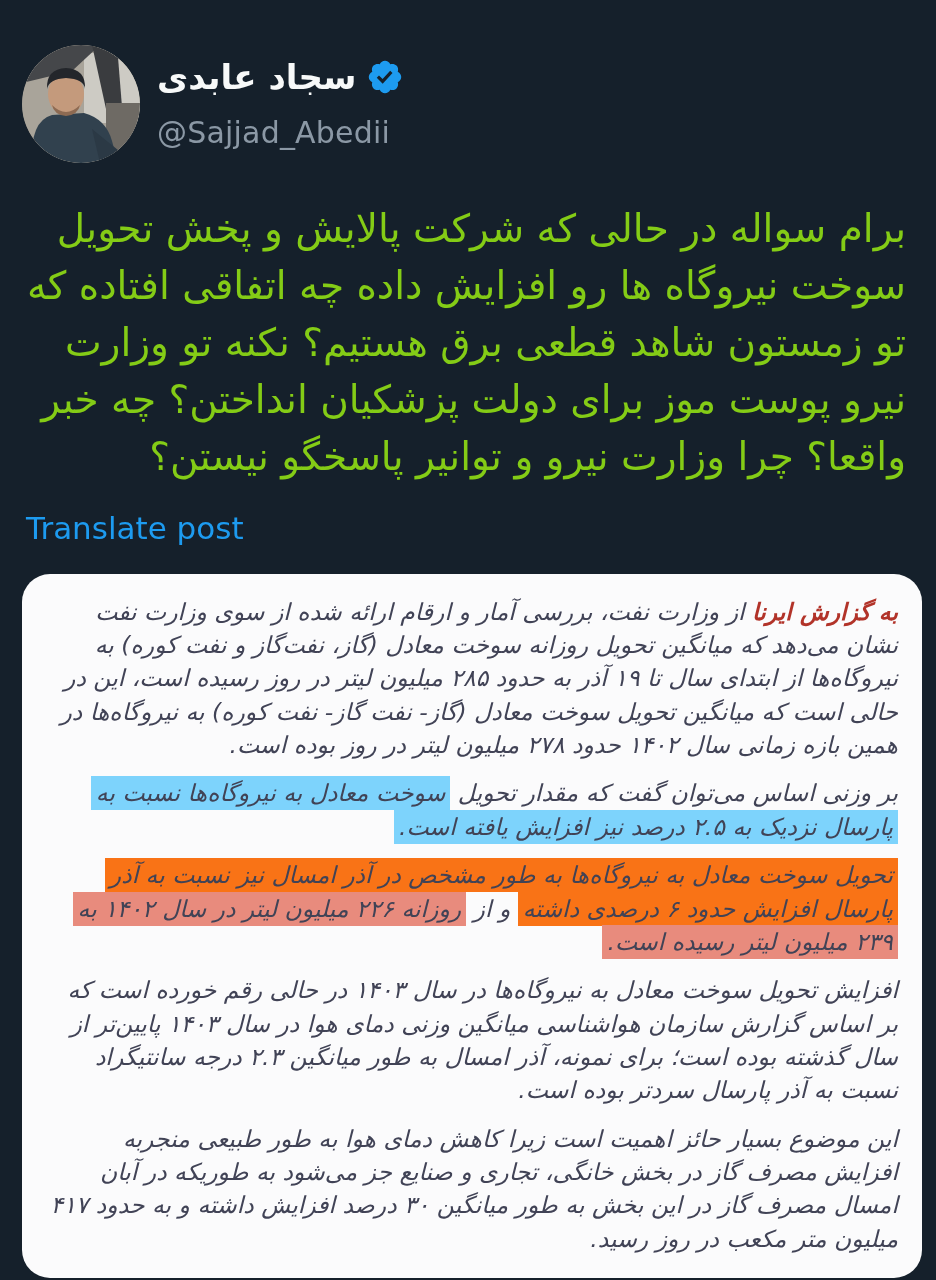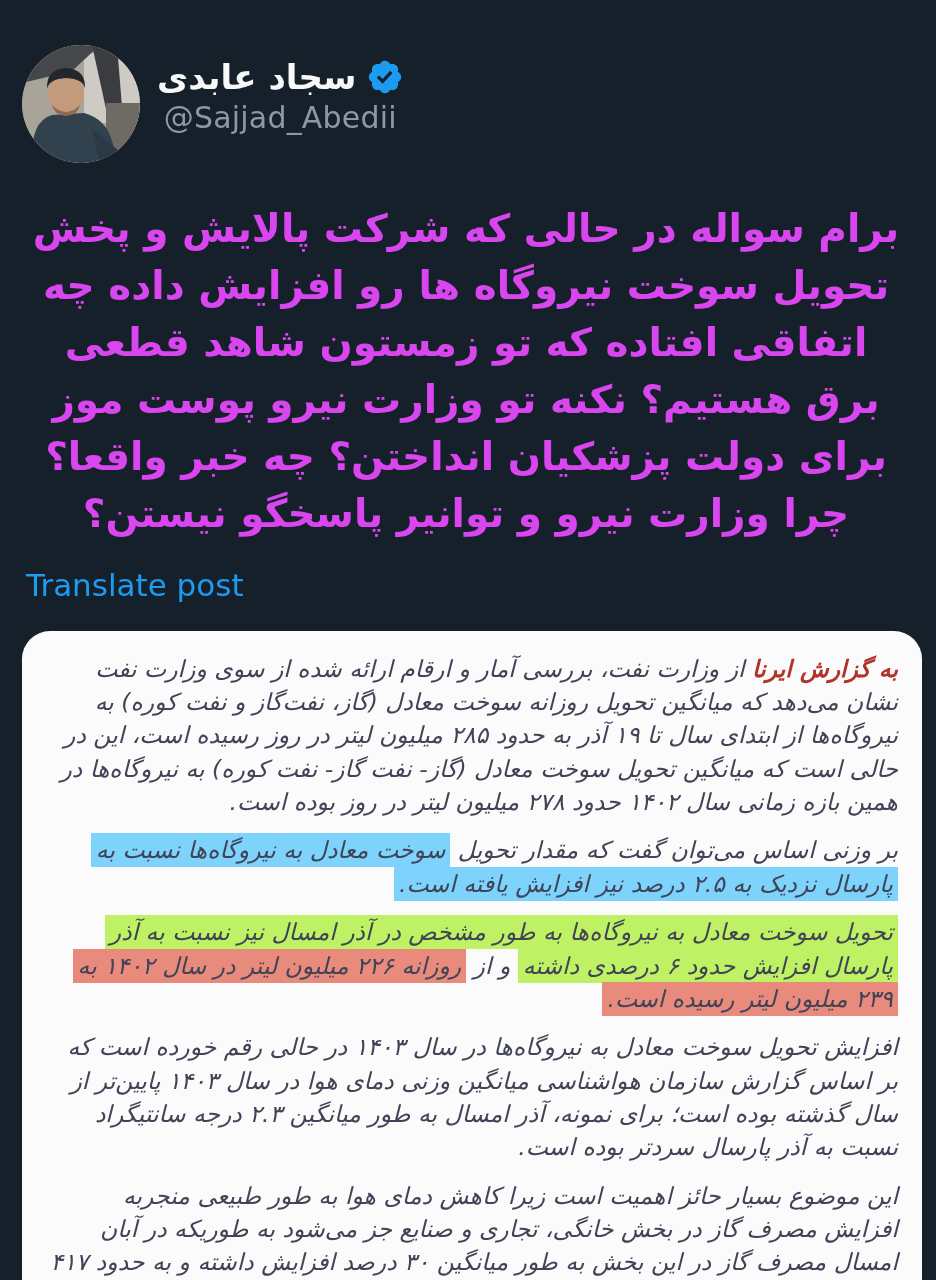--- a/index.html
+++ b/index.html
@@ -31,34 +31,33 @@
   .display-name {
     font-size: 34px;
     font-weight: 700;
     color: #f7f9f9;
     direction: rtl;
     white-space: nowrap;
   }
   .badge { display: block; width: 38px; height: 38px; }
   .badge svg { display: block; width: 38px; height: 38px; }
   .handle {
-    margin-top: 3px;
+    margin-top: 18px;
     font-size: 30px;
     color: #8b98a5;
     letter-spacing: 0.2px;
-    text-align: center;
   }
 
   
   .tweet-text {
     direction: rtl;
-    text-align: center;
-    color: #d946ef;
+    text-align: right;
+    color: #84cc16;
     font-size: 39px;
-    font-weight: 700;
+    font-weight: 400;
     line-height: 1.46;
     padding: 0 30px 0 26px;
     margin-top: 38px;
   }
   .translate-link {
     display: inline-block;
     margin: 24px 0 0 26px;
     font-size: 31px;
     color: #1d9bf0;
     text-decoration: none;
@@ -133,19 +132,19 @@
   </div>
 
   <div class="tweet-text" dir="rtl">برام سواله در حالی که شرکت پالایش و پخش تحویل سوخت نیروگاه ها رو افزایش داده چه اتفاقی افتاده که تو زمستون شاهد قطعی برق هستیم؟ نکنه تو وزارت نیرو پوست موز برای دولت پزشکیان انداختن؟ چه خبر واقعا؟ چرا وزارت نیرو و توانیر پاسخگو نیستن؟</div>
 
   <a class="translate-link" style="color: rgb(29, 155, 240);">Translate post</a>
 
   <div class="article-card" style="background: rgb(251, 251, 252);">
     <div class="article-body" dir="rtl" style="color: rgb(65, 67, 86);">
         <p class="article-p"><span class="seg-lead" style="color: rgb(178, 51, 41);">به گزارش ایرنا</span><span class="seg-normal"> از وزارت نفت، بررسی آمار و ارقام ارائه شده از سوی وزارت نفت نشان می‌دهد که میانگین تحویل روزانه سوخت معادل (گاز، نفت‌گاز و نفت کوره) به نیروگاه‌ها از ابتدای سال تا ۱۹ آذر به حدود ۲۸۵ میلیون لیتر در روز رسیده است، این در حالی است که میانگین تحویل سوخت معادل (گاز- نفت گاز- نفت کوره) به نیروگاه‌ها در همین بازه زمانی سال ۱۴۰۲ حدود ۲۷۸ میلیون لیتر در روز بوده است.</span></p>
         <p class="article-p"><span class="seg-normal">بر وزنی اساس می‌توان گفت که مقدار تحویل </span><span class="seg-highlight" style="background: #7dd3fc;">سوخت معادل به نیروگاه‌ها نسبت به پارسال نزدیک به ۲.۵ درصد نیز افزایش یافته است.</span></p>
-        <p class="article-p"><span class="seg-highlight" style="background: #bef264;">تحویل سوخت معادل به نیروگاه‌ها به طور مشخص در آذر امسال نیز نسبت به آذر پارسال افزایش حدود ۶ درصدی داشته</span><span class="seg-normal"> و از </span><span class="seg-highlight" style="background: rgb(232, 139, 125);">روزانه ۲۲۶ میلیون لیتر در سال ۱۴۰۲ به ۲۳۹ میلیون لیتر رسیده است.</span></p>
+        <p class="article-p"><span class="seg-highlight" style="background: #f97316;">تحویل سوخت معادل به نیروگاه‌ها به طور مشخص در آذر امسال نیز نسبت به آذر پارسال افزایش حدود ۶ درصدی داشته</span><span class="seg-normal"> و از </span><span class="seg-highlight" style="background: rgb(232, 139, 125);">روزانه ۲۲۶ میلیون لیتر در سال ۱۴۰۲ به ۲۳۹ میلیون لیتر رسیده است.</span></p>
         <p class="article-p"><span class="seg-normal">افزایش تحویل سوخت معادل به نیروگاه‌ها در سال ۱۴۰۳ در حالی رقم خورده است که بر اساس گزارش سازمان هواشناسی میانگین وزنی دمای هوا در سال ۱۴۰۳ پایین‌تر از سال گذشته بوده است؛ برای نمونه، آذر امسال به طور میانگین ۲.۳ درجه سانتیگراد نسبت به آذر پارسال سردتر بوده است.</span></p>
         <p class="article-p"><span class="seg-normal">این موضوع بسیار حائز اهمیت است زیرا کاهش دمای هوا به طور طبیعی منجربه افزایش مصرف گاز در بخش خانگی، تجاری و صنایع جز می‌شود به طوریکه در آبان امسال مصرف گاز در این بخش به طور میانگین ۳۰ درصد افزایش داشته و به حدود ۴۱۷ میلیون متر مکعب در روز رسید.</span></p>
       </div>
   </div>
 
 </div>
 
 </body></html>

